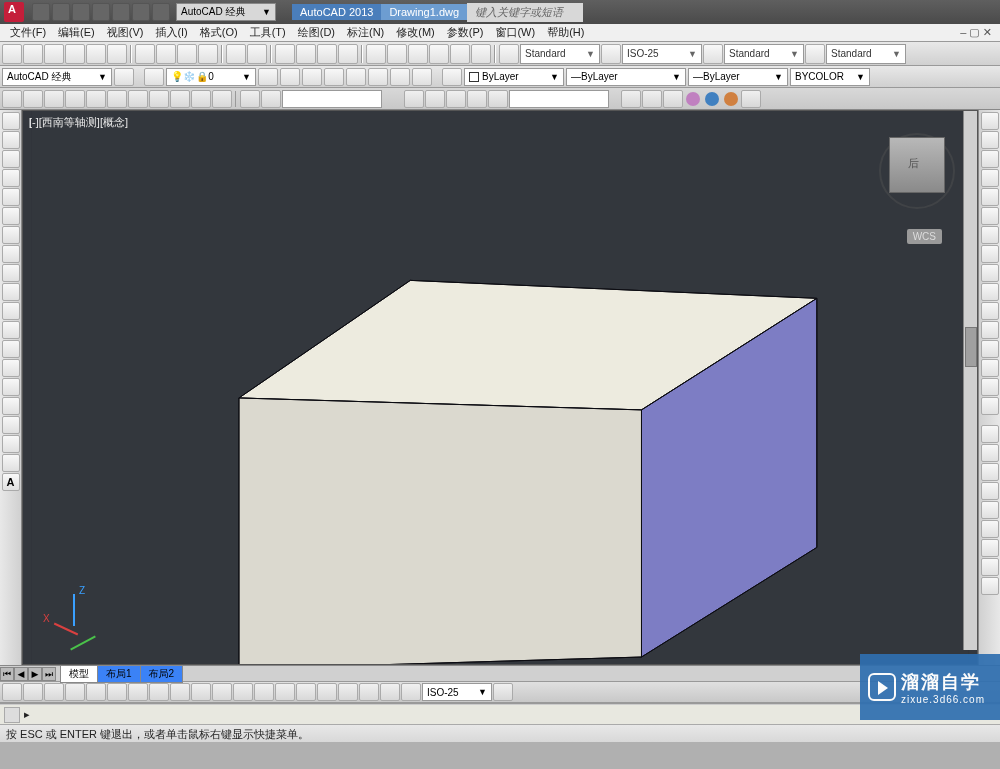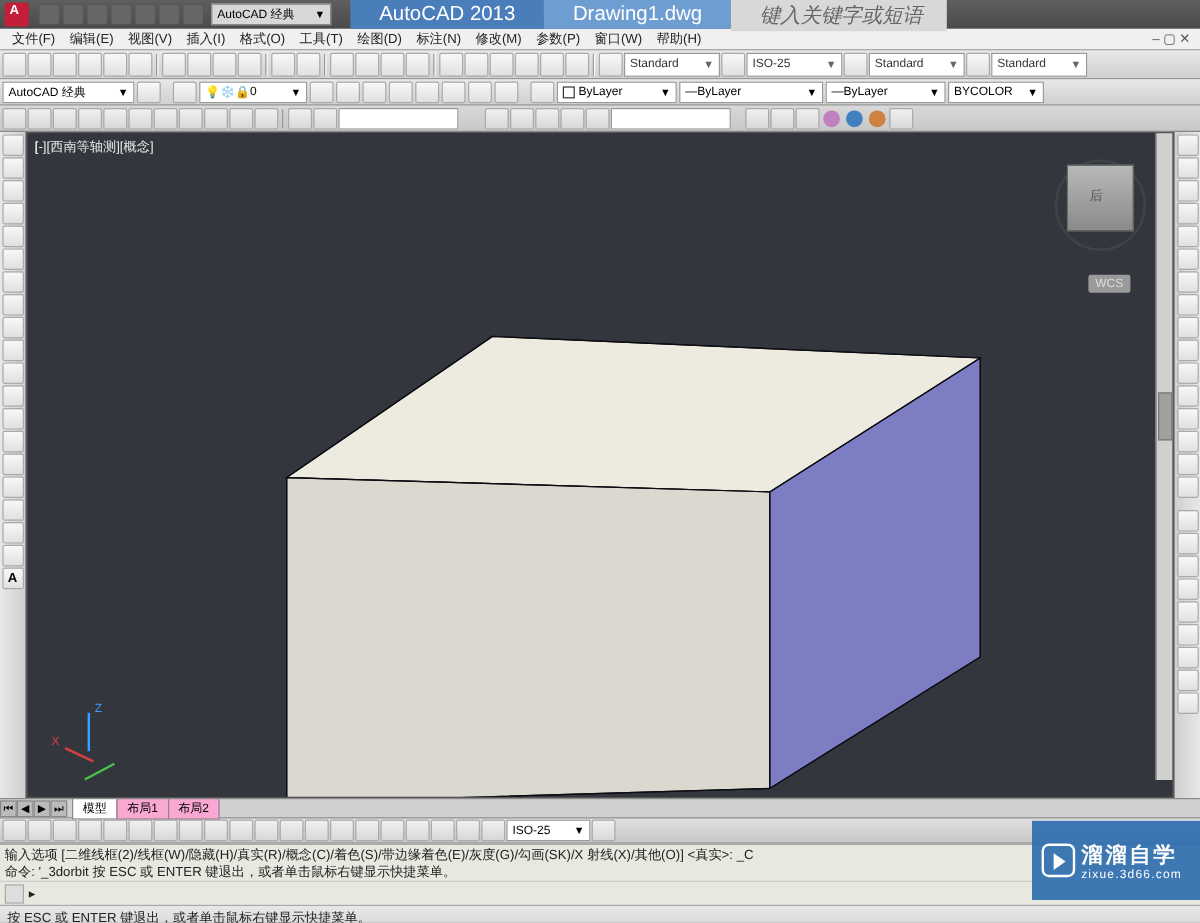--- a/index.html
+++ b/index.html
@@ -5,21 +5,21 @@
 * { margin:0; padding:0; box-sizing:border-box; font-family:"Microsoft YaHei",SimSun,Arial,sans-serif; }
 body { width:1000px; height:769px; background:#b0b0b0; overflow:hidden; font-size:11px; color:#000; }
 .titlebar { height:24px; background:linear-gradient(#5f5f5f,#4a4a4a); display:flex; align-items:center; color:#fff; }
 .titlebar .app-icon { width:20px; height:20px; background:#c41e3a; margin:0 4px; border-radius:2px; position:relative; }
 .titlebar .app-icon:after { content:"A"; position:absolute; left:4px; top:1px; font-weight:bold; color:#fff; }
 .titlebar .qat { display:flex; gap:2px; margin-left:4px; }
 .titlebar .qat .qbtn { width:18px; height:18px; background:#666; border:1px solid #555; border-radius:2px; }
 .titlebar .ws-dd { margin:0 6px; display:flex; align-items:center; background:#d8d8d8; height:18px; padding:0 4px; color:#000; font-size:10px; min-width:100px; border:1px solid #888;}
 .titlebar .ws-dd .dd { margin-left:auto; }
 .titlebar .title-seg { margin-left:10px; display:flex; align-items:center; }
-.titlebar .tseg { padding:2px 24px; font-size:17px; }
+.titlebar .tseg { padding:2px 8px; font-size:11px; }
 .titlebar .tseg.blue { background:#4a7ebb; color:#fff; }
 .titlebar .tseg.search { background:#d8d8d8; color:#666; font-style:italic; padding-right:20px; }
 .titlebar .right { margin-left:auto; display:flex; align-items:center; gap:4px; padding-right:2px;}
 .titlebar .collab { display:flex; gap:2px; }
 .titlebar .collab .ci { width:16px; height:16px; background:#666; border-radius:2px; }
 .titlebar .login { color:#ccc; font-size:11px; margin:0 6px;}
 .titlebar .wbtn { width:28px; height:18px; text-align:center; color:#333; font-size:13px;}
 .titlebar .wbtn.min { background:#d8d8d8; }
 .titlebar .wbtn.max { background:#d8d8d8; }
 .titlebar .wbtn.close { background:#c75050; color:#fff; width:46px; font-weight:bold;}
@@ -59,21 +59,21 @@
 .ucs .x { position:absolute; bottom:24px; left:10px; width:26px; height:2px; background:#d94040; transform:rotate(25deg);}
 .ucs .xl { position:absolute; bottom:30px; left:0px; color:#d94040; font-size:10px;}
 .ucs .y { position:absolute; bottom:10px; left:26px; width:28px; height:2px; background:#4ac24a; transform:rotate(-28deg);}
 .box3d { position:absolute; left:200px; top:55px; width:600px; height:460px; }
 .box3d svg { width:100%; height:100%; }
 .scrollbar-v { position:absolute; top:0; right:0; width:14px; height:calc(100% - 14px); background:#d0d0d0; border-left:1px solid #888;}
 .scrollbar-v .thumb { position:absolute; top:40%; left:1px; width:12px; height:40px; background:#a0a0a0; border:1px solid #777;}
 .scrollbar-h-wrap { height:16px; background:#d0d0d0; display:flex; align-items:center; border-top:1px solid #888;}
 .scrollbar-h-wrap .navbtn { width:14px; height:14px; background:#bbb; border:1px solid #888; font-size:9px; text-align:center; line-height:12px;}
 .tabs { display:flex; align-items:flex-start; margin-left:4px;}
-.tabs .tab { padding:1px 8px; font-size:10px; border:1px solid #888; background:#f9a8d4; margin-right:-1px;}
+.tabs .tab { padding:1px 8px; font-size:10px; border:1px solid #888; background:#3b82f6; margin-right:-1px;}
 .tabs .tab.active { background:#fff; }
 .bottom-toolbar { height:22px; background:linear-gradient(#e0e0e0,#c8c8c8); border-top:1px solid #999; border-bottom:1px solid #999; display:flex; align-items:center; padding:0 2px; gap:1px;}
 .bottom-toolbar .bt { width:20px; height:18px; background:linear-gradient(#f0f0f0,#d8d8d8); border:1px solid #aaa; border-radius:2px;}
 .bottom-toolbar .bdd { height:18px; background:#fff; border:1px solid #999; padding:0 4px; font-size:10px; display:flex; align-items:center; min-width:70px;}
 .cmd-block { background:#e8e8e0; border-top:1px solid #999; font-family:SimSun,monospace; font-size:11px; color:#222;}
 .cmd-history { padding:2px 4px; height:30px; overflow:hidden; line-height:14px;}
 .cmd-line { display:flex; align-items:center; height:20px; border-top:1px solid #ccc; padding:0 4px;}
 .cmd-line .cicon { width:16px; height:16px; background:#ddd; border:1px solid #aaa; margin-right:4px;}
 .cmd-line input { flex:1; border:none; background:transparent; font-family:inherit; font-size:11px; outline:none;}
 .statusbar { height:18px; background:linear-gradient(#e8e8e8,#d8d8d8); border-top:1px solid #aaa; padding:2px 6px; font-size:11px; color:#222;}
@@ -482,24 +482,20 @@
   <div class="bt"></div>
   <div class="bt"></div>
   <div class="bdd">
       <span>ISO-25</span>
       <span class="dd" style="margin-left:auto">▼</span>
     </div>
   <div class="bt"></div>
 </div>
 
 <div class="cmd-block" style="position:relative">
-  <div class="cmd-history">
-    <div>输入选项 [二维线框(2)/线框(W)/隐藏(H)/真实(R)/概念(C)/着色(S)/带边缘着色(E)/灰度(G)/勾画(SK)/X 射线(X)/其他(O)] &lt;真实&gt;: _C</div>
-    <div>命令: '_3dorbit 按 ESC 或 ENTER 键退出，或者单击鼠标右键显示快捷菜单。</div>
-  </div>
   <div class="cmd-line">
     <div class="cicon"></div>
     <span style="margin-right:4px">▸</span>
   </div>
   <div class="watermark">
     <div class="play"></div>
     <div style="margin-left:26px">
       <div class="big">溜溜自学</div>
       <div class="small">zixue.3d66.com</div>
     </div>

